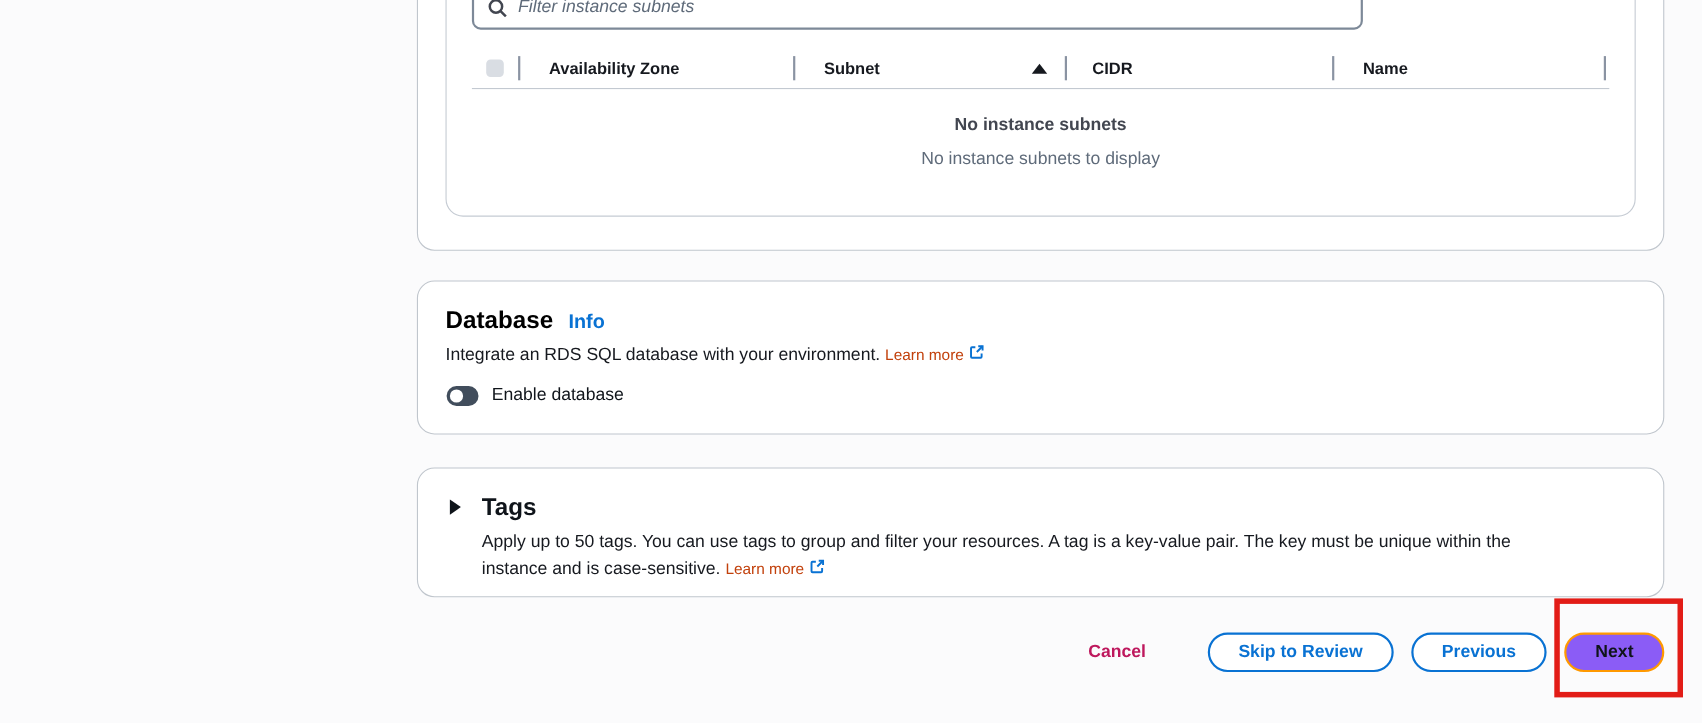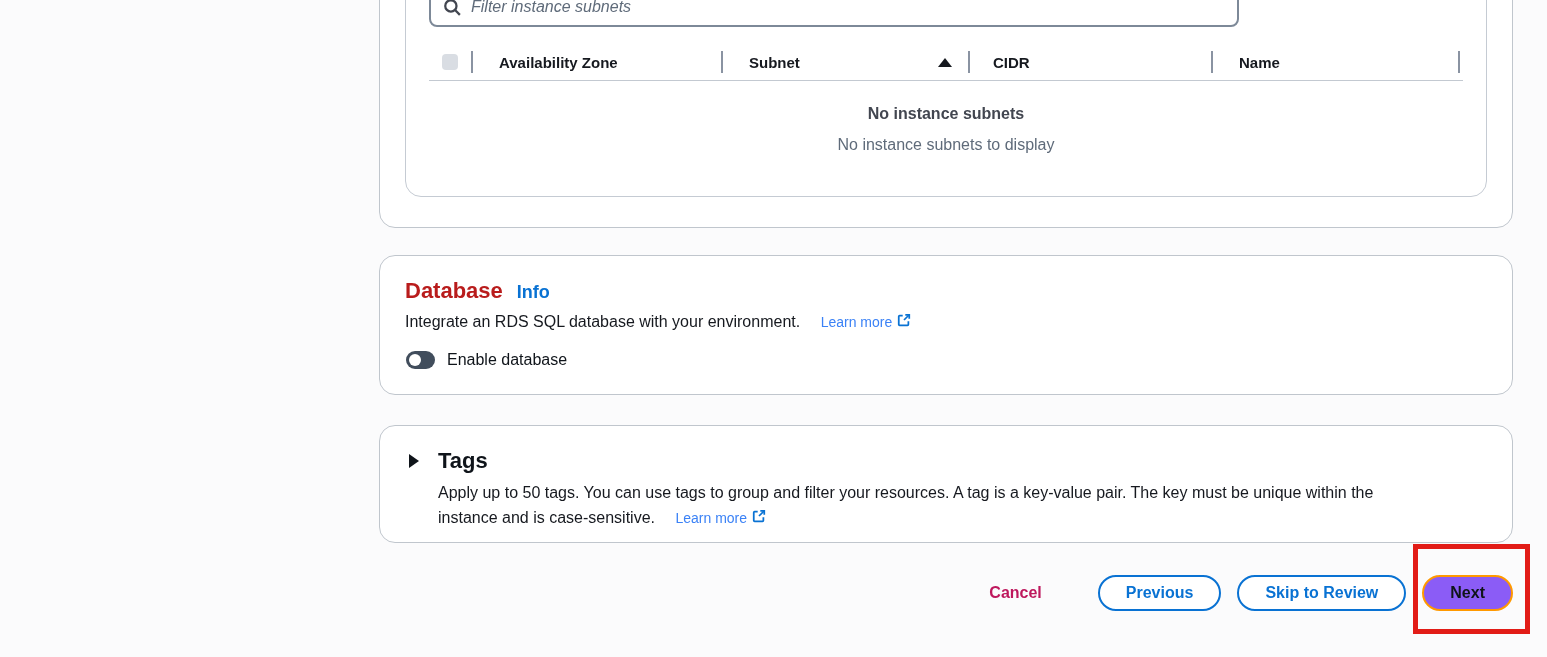--- a/index.html
+++ b/index.html
@@ -98,35 +98,35 @@
   .empty-state {
     position: absolute;
     left: 405px; top: 102px;
     width: 1082px;
     text-align: center;
   }
   .empty-title { font-size: 16px; font-weight: bold; color: #424650; line-height: 24px; }
   .empty-msg   { font-size: 16px; color: #5f6b7a; line-height: 24px; margin-top: 7px; }
 
   .section-title-row { position: absolute; left: 25px; top: 22px; display: flex; align-items: baseline; }
-  .section-title { font-size: 22px; font-weight: bold; color: #b91c1c; }
+  .section-title { font-size: 22px; font-weight: bold; color: #000000; }
   .info-link {
     font-size: 18px; font-weight: bold;
     color: #0972d3; margin-left: 14px;
     text-decoration: none; cursor: pointer;
   }
   .desc-row {
     position: absolute; left: 25px; top: 54px;
     font-size: 16px; color: #16191f; line-height: 24px;
     white-space: nowrap;
   }
   .learn-more {
-    color: #3b82f6; font-size: 14px;
+    color: #c2410c; font-size: 14px;
     text-decoration: none; cursor: pointer;
-    display: inline-flex; align-items: center; gap: 5px; margin-left: 16px;
+    display: inline-flex; align-items: center; gap: 5px;
   }
   .ext-icon { display: inline-block; vertical-align: -1px; }
 
   .toggle-row { position: absolute; left: 26px; top: 95px; display: flex; align-items: center; }
   .toggle {
     width: 29px; height: 18px;
     border-radius: 9px;
     background: #414d5c;
     position: relative;
     cursor: pointer;
@@ -297,20 +297,20 @@
               <path d="M14 2 L8 8"></path>
             </svg>
           </span>
         </a>
       </span>
     </div>
   </section>
 
   <div class="footer-actions">
     <button class="btn btn-link">Cancel</button>
+    <button class="btn btn-outline">Skip to Review</button>
     <button class="btn btn-outline">Previous</button>
-    <button class="btn btn-outline">Skip to Review</button>
     <button class="btn btn-primary">Next</button>
   </div>
 
   <div class="annotation-rect"></div>
 
 </div>
 
 </body></html>

